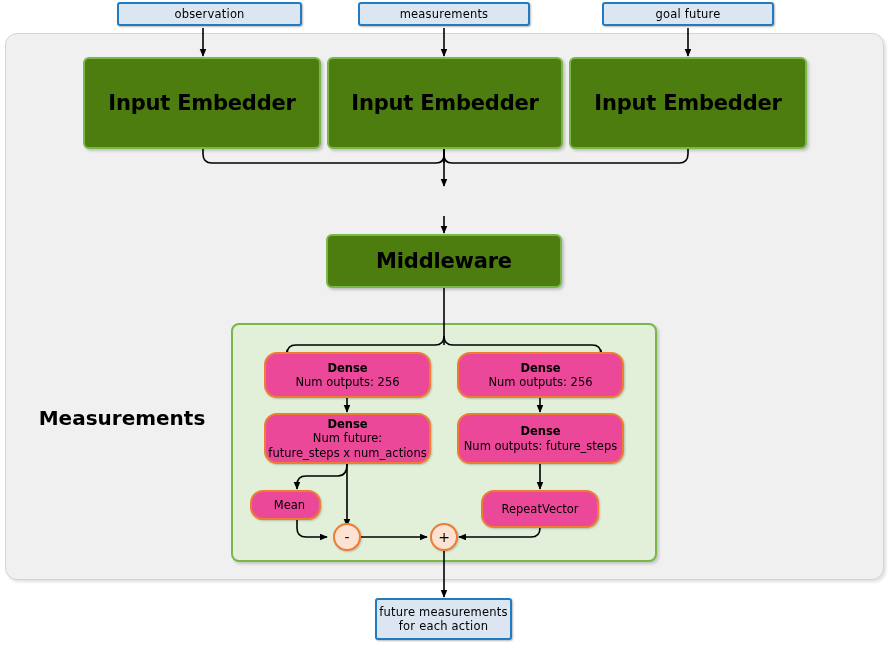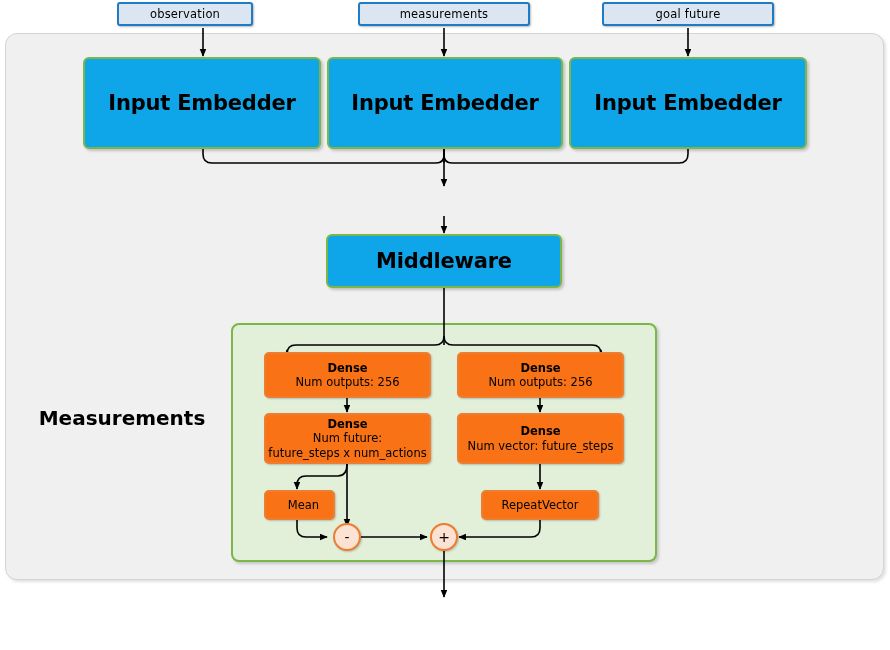--- a/index.html
+++ b/index.html
@@ -59,21 +59,21 @@
     border-radius: 3px;
     box-shadow: 1px 1px 2px rgba(0,0,0,0.28);
     color: #000000;
     font-size: 11.5px;
     line-height: 14px;
     letter-spacing: 0.2px;
   }
 
   
   .green-box {
-    background: #0ea5e9;
+    background: #4d7c0f;
     border: 2px solid #7ab648;
     border-radius: 6px;
     box-shadow: 2px 2px 3px rgba(0,0,0,0.2);
     color: #000000;
   }
   .embedder-box {
     font-size: 21px;
     font-weight: bold;
     letter-spacing: -0.2px;
   }
@@ -106,23 +106,23 @@
     text-align: center;
     font-size: 20px;
     font-weight: bold;
     line-height: 26px;
     color: #000000;
     z-index: 6;
   }
 
   
   .orange-box {
-    background: #f97316;
+    background: #ec4899;
     border: 2px solid #ed7d31;
-    border-radius: 5px;
+    border-radius: 13px;
     box-shadow: 1px 1px 2px rgba(0,0,0,0.2);
     color: #000000;
     font-size: 11.5px;
     line-height: 14.5px;
   }
   .orange-box .title {
     font-weight: bold;
   }
 
   
@@ -195,21 +195,21 @@
 
     <g fill="none" stroke="#000000" stroke-width="1.6">
       <path d="M203,149 L203,154 Q203,163 212,163 L436,163 Q444,163 444,155 L444,149"></path>
       <path d="M688,149 L688,154 Q688,163 679,163 L452,163 Q444,163 444,155 L444,149"></path>
       <path d="M444,149 L444,163"></path>
 
       <path d="M444,288 L444,345"></path>
     </g>
   </svg>
 
-  <div class="node io-box" style="left:117px; top:2px; width:136px; height:24px;">
+  <div class="node io-box" style="left:117px; top:2px; width:185px; height:24px;">
     <span>observation</span>
   </div>
   <div class="node io-box" style="left:358px; top:2px; width:172px; height:24px;">
     <span>measurements</span>
   </div>
   <div class="node io-box" style="left:602px; top:2px; width:172px; height:24px;">
     <span>goal future</span>
   </div>
 
   <div class="node green-box embedder-box" style="left:83px; top:57px; width:238px; height:92px;">
@@ -231,39 +231,43 @@
     <span class="title">Dense</span>
     <span>Num outputs: 256</span>
   </div>
 
   <div class="node orange-box" style="left:264px; top:413px; width:167px; height:51px;">
     <span class="title">Dense</span>
     <span>Num future:</span>
     <span>future_steps x num_actions</span>
   </div>
 
-  <div class="node orange-box" style="left:264px; top:490px; width:71px; height:30px;padding-left:8px;">
+  <div class="node orange-box" style="left:250px; top:490px; width:71px; height:30px;padding-left:8px;">
     <span>Mean</span>
   </div>
 
   <div class="node orange-box" style="left:457px; top:352px; width:167px; height:46px;">
     <span class="title">Dense</span>
     <span>Num outputs: 256</span>
   </div>
 
   <div class="node orange-box" style="left:457px; top:413px; width:167px; height:51px;">
     <span class="title">Dense</span>
-    <span>Num vector: future_steps</span>
-  </div>
-
-  <div class="node orange-box" style="left:481px; top:490px; width:118px; height:30px;">
+    <span>Num outputs: future_steps</span>
+  </div>
+
+  <div class="node orange-box" style="left:481px; top:490px; width:118px; height:38px;">
     <span>RepeatVector</span>
   </div>
 
   <div class="node op-circle" style="left:333px; top:523px; width:28px; height:28px;">
     <span>-</span>
   </div>
   <div class="node op-circle" style="left:430px; top:523px; width:28px; height:28px;">
     <span>+</span>
   </div>
 
+  <div class="node io-box" style="left:375px; top:598px; width:137px; height:42px;">
+    <span>future measurements</span>
+    <span>for each action</span>
+  </div>
 
 </div>
 
 </body></html>

